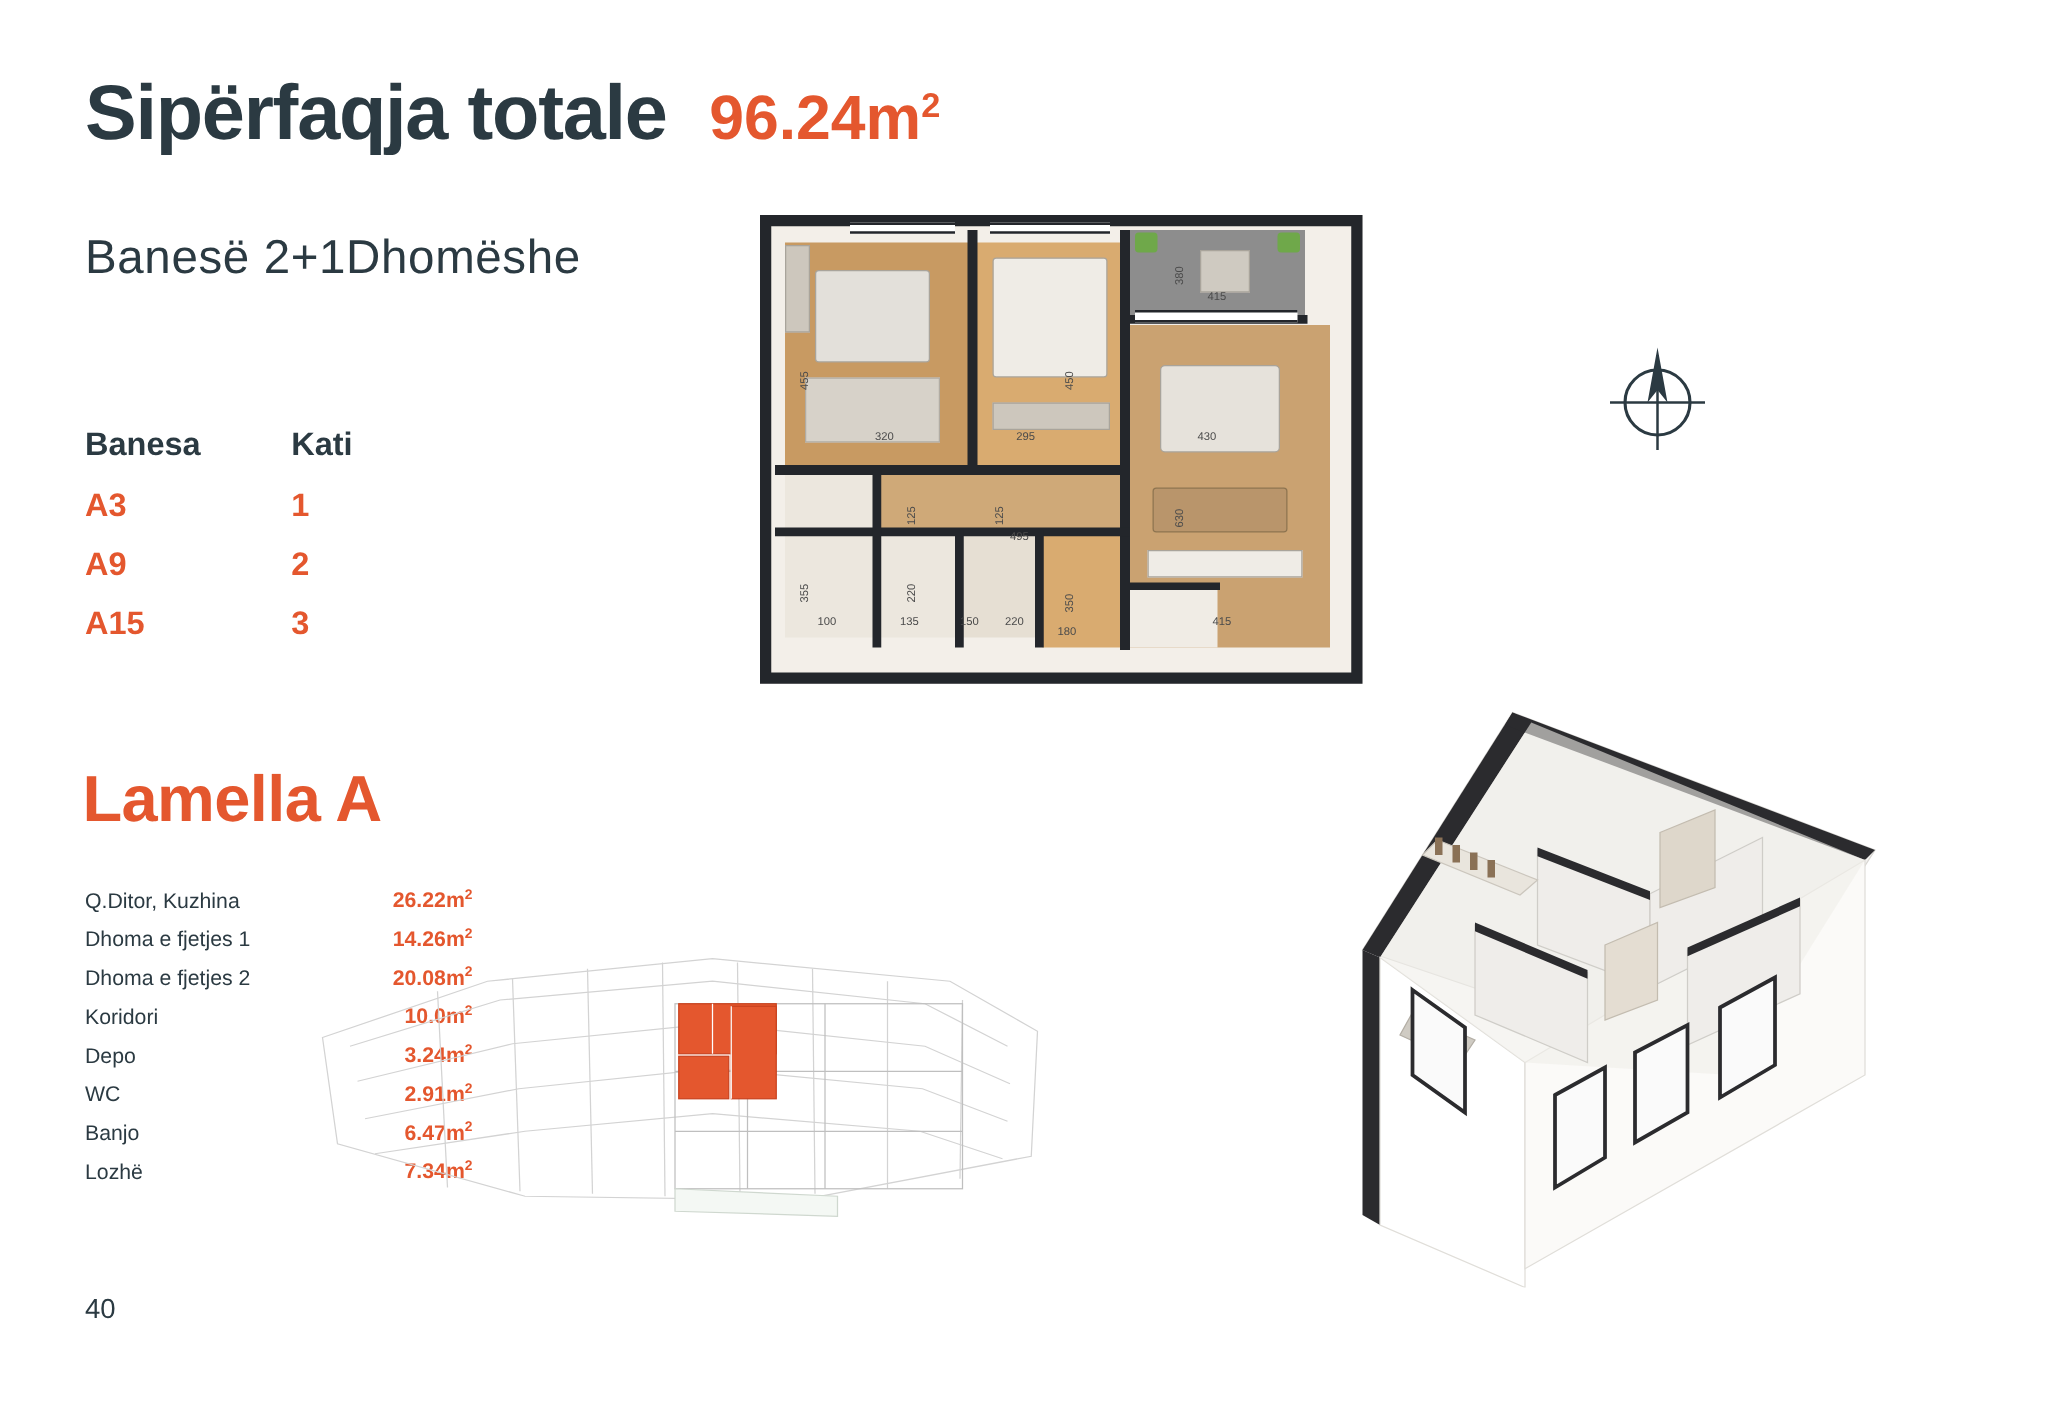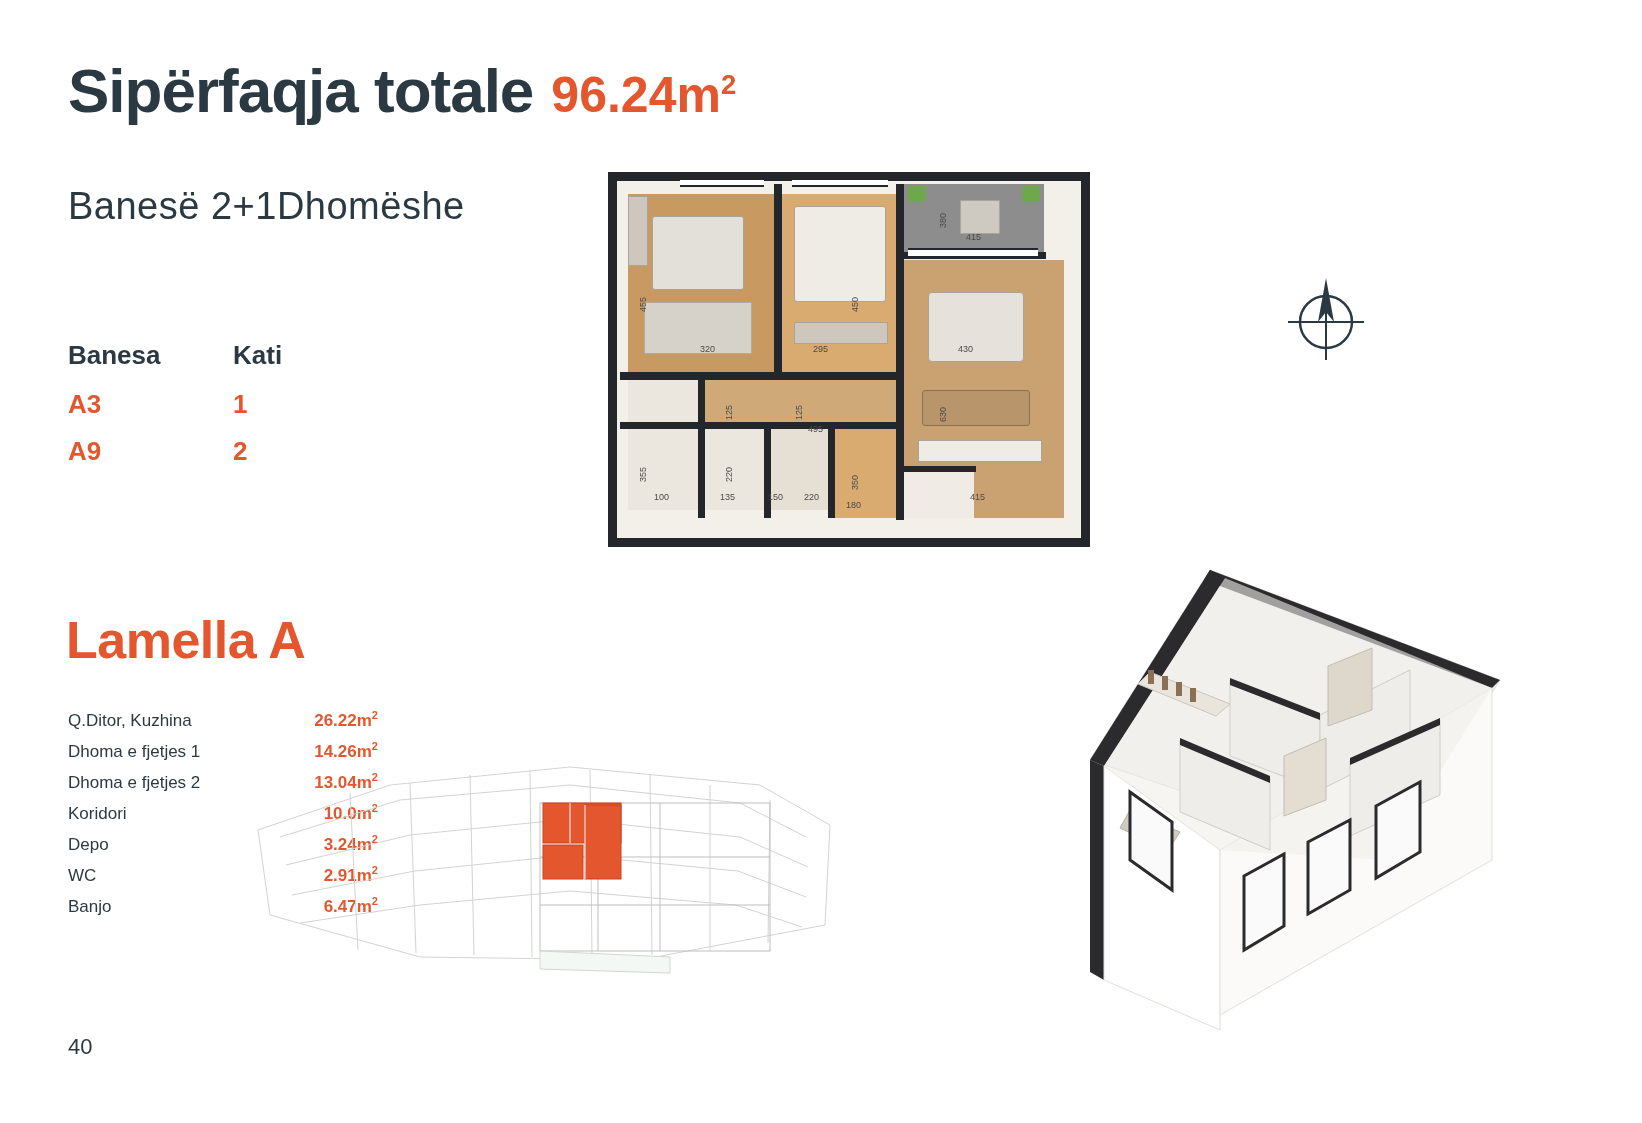--- a/index.html
+++ b/index.html
@@ -16,21 +16,21 @@
     overflow: hidden;
   }
 
   
   .title-row {
     position: absolute;
     left: 68px;
     top: 55px;
     display: flex;
     align-items: baseline;
-    gap: 18px;
+    gap: 34px;
   }
   .title-main {
     font-size: 62px;
     font-weight: bold;
     letter-spacing: -1px;
     color: #2b3a42;
     white-space: nowrap;
   }
   .title-area {
     font-size: 50px;
@@ -195,52 +195,60 @@
     <div class="col-b">Kati</div>
   </div>
   <div class="units-row">
     <div class="col-a">A3</div>
     <div class="col-b">1</div>
   </div>
   <div class="units-row">
     <div class="col-a">A9</div>
     <div class="col-b">2</div>
   </div>
+  <div class="units-row">
+    <div class="col-a">A15</div>
+    <div class="col-b">3</div>
+  </div>
 </div>
 
 <div class="lamella">Lamella A</div>
 
 <div class="rooms">
   <div class="room-row">
     <div class="room-name">Q.Ditor, Kuzhina</div>
     <div class="room-area"><span>26.22m</span><sup>2</sup></div>
   </div>
   <div class="room-row">
     <div class="room-name">Dhoma e fjetjes 1</div>
     <div class="room-area"><span>14.26m</span><sup>2</sup></div>
   </div>
   <div class="room-row">
     <div class="room-name">Dhoma e fjetjes 2</div>
-    <div class="room-area"><span>13.04m</span><sup>2</sup></div>
+    <div class="room-area"><span>20.08m</span><sup>2</sup></div>
   </div>
   <div class="room-row">
     <div class="room-name">Koridori</div>
     <div class="room-area"><span>10.0m</span><sup>2</sup></div>
   </div>
   <div class="room-row">
     <div class="room-name">Depo</div>
     <div class="room-area"><span>3.24m</span><sup>2</sup></div>
   </div>
   <div class="room-row">
     <div class="room-name">WC</div>
     <div class="room-area"><span>2.91m</span><sup>2</sup></div>
   </div>
   <div class="room-row">
     <div class="room-name">Banjo</div>
     <div class="room-area"><span>6.47m</span><sup>2</sup></div>
+  </div>
+  <div class="room-row">
+    <div class="room-name">Lozhë</div>
+    <div class="room-area"><span>7.34m</span><sup>2</sup></div>
   </div>
 </div>
 
 <div class="page-number">40</div>
 
 <div class="compass">
   <svg viewBox="0 0 108 96" width="108" height="96">
     <circle cx="54" cy="50" r="26" fill="none" stroke="#2b3a42" stroke-width="2.5"></circle>
     <line x1="16" y1="50" x2="92" y2="50" stroke="#2b3a42" stroke-width="2"></line>
     <line x1="54" y1="12" x2="54" y2="88" stroke="#2b3a42" stroke-width="2"></line>

